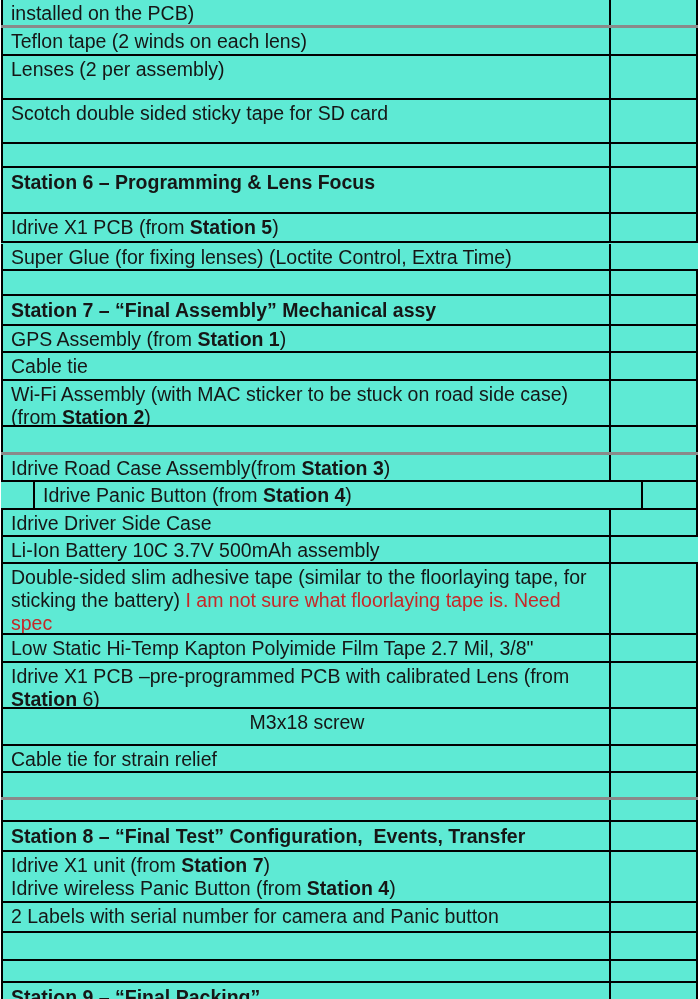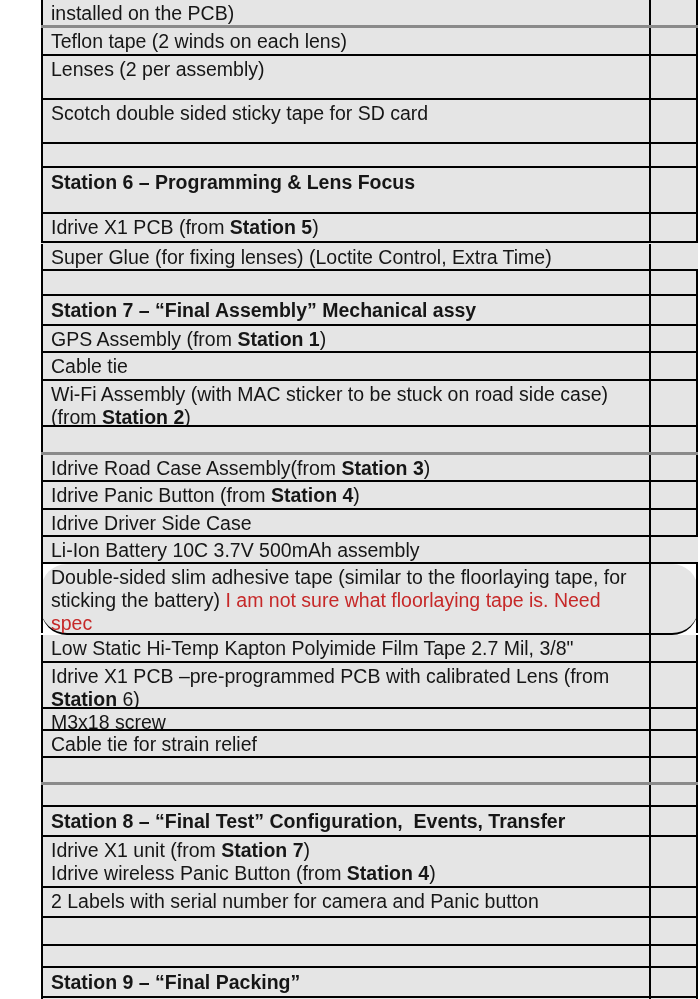--- a/index.html
+++ b/index.html
@@ -1,19 +1,19 @@
 <!DOCTYPE html>
 <html><head>
 <meta charset="utf-8">
 <style>
   html,body{margin:0;padding:0;background:#ffffff;}
   body{width:700px;height:999px;font-family:"Liberation Sans", sans-serif;}
   .page{position:relative;width:700px;height:999px;overflow:hidden;background:#ffffff;}
   .bom-table{position:absolute;left:1px;top:0;width:697px;}
-  .row{display:flex;box-sizing:border-box;border-bottom:2px solid #000;background:#e5e5e5;margin-left:40px;}
+  .row{display:flex;box-sizing:border-box;border-bottom:2px solid #000;background:#5eead4;}
   .row.page-break{border-bottom:3px solid #8a8a8a;}
   .c1{box-sizing:border-box;width:610px;border-left:2px solid #000;border-right:2px solid #000;
       padding:2px 6px 0 8px;font-size:19.5px;line-height:23px;color:#161616;
       overflow:hidden;}
   .c2{box-sizing:border-box;flex:1;border-right:2px solid #000;}
   .heading .c1{font-weight:bold;padding-top:3px;}
   .b{font-weight:bold;}
   .red{color:#c62828;}
 </style>
 </head>
@@ -74,45 +74,45 @@
         <div class="c2"></div>
       </div>
       <div class="row page-break" style="height: 28px;">
         <div class="c1"></div>
         <div class="c2"></div>
       </div>
       <div class="row" style="height: 27px;">
         <div class="c1"><span class="">Idrive Road Case Assembly(from </span><span class="b ">Station 3</span><span class="">)</span></div>
         <div class="c2"></div>
       </div>
-      <div class="row" style="height: 28px;">
+      <div class="row" style="height: 28px; padding-left: 32px;">
         <div class="c1"><span class="">Idrive Panic Button (from </span><span class="b ">Station 4</span><span class="">)</span></div>
         <div class="c2"></div>
       </div>
       <div class="row" style="height: 27px;">
         <div class="c1"><span class="">Idrive Driver Side Case</span></div>
         <div class="c2"></div>
       </div>
       <div class="row" style="height: 27px; align-items: center;">
         <div class="c1"><span class="">Li-Ion Battery 10C 3.7V 500mAh assembly</span></div>
         <div class="c2"></div>
       </div>
-      <div class="row" style="height: 71px; border-radius: 26px;">
+      <div class="row" style="height: 71px;">
         <div class="c1"><span class="">Double-sided slim adhesive tape (similar to the floorlaying tape, for sticking the battery) </span><span class="red">I am not sure what floorlaying tape is. Need spec</span></div>
         <div class="c2"></div>
       </div>
       <div class="row" style="height: 28px;">
         <div class="c1"><span class="">Low Static Hi-Temp Kapton Polyimide Film Tape 2.7 Mil, 3/8"</span></div>
         <div class="c2"></div>
       </div>
       <div class="row" style="height: 46px;">
         <div class="c1"><span class="">Idrive X1 PCB –pre-programmed PCB with calibrated Lens (from </span><span class="b ">Station</span><span class=""> 6)</span></div>
         <div class="c2"></div>
       </div>
-      <div class="row" style="height: 22px;">
+      <div class="row" style="height: 37px; text-align: center;">
         <div class="c1"><span class="">M3x18 screw</span></div>
         <div class="c2"></div>
       </div>
       <div class="row" style="height: 27px;">
         <div class="c1"><span class="">Cable tie for strain relief</span></div>
         <div class="c2"></div>
       </div>
       <div class="row page-break" style="height: 27px;">
         <div class="c1"></div>
         <div class="c2"></div>

